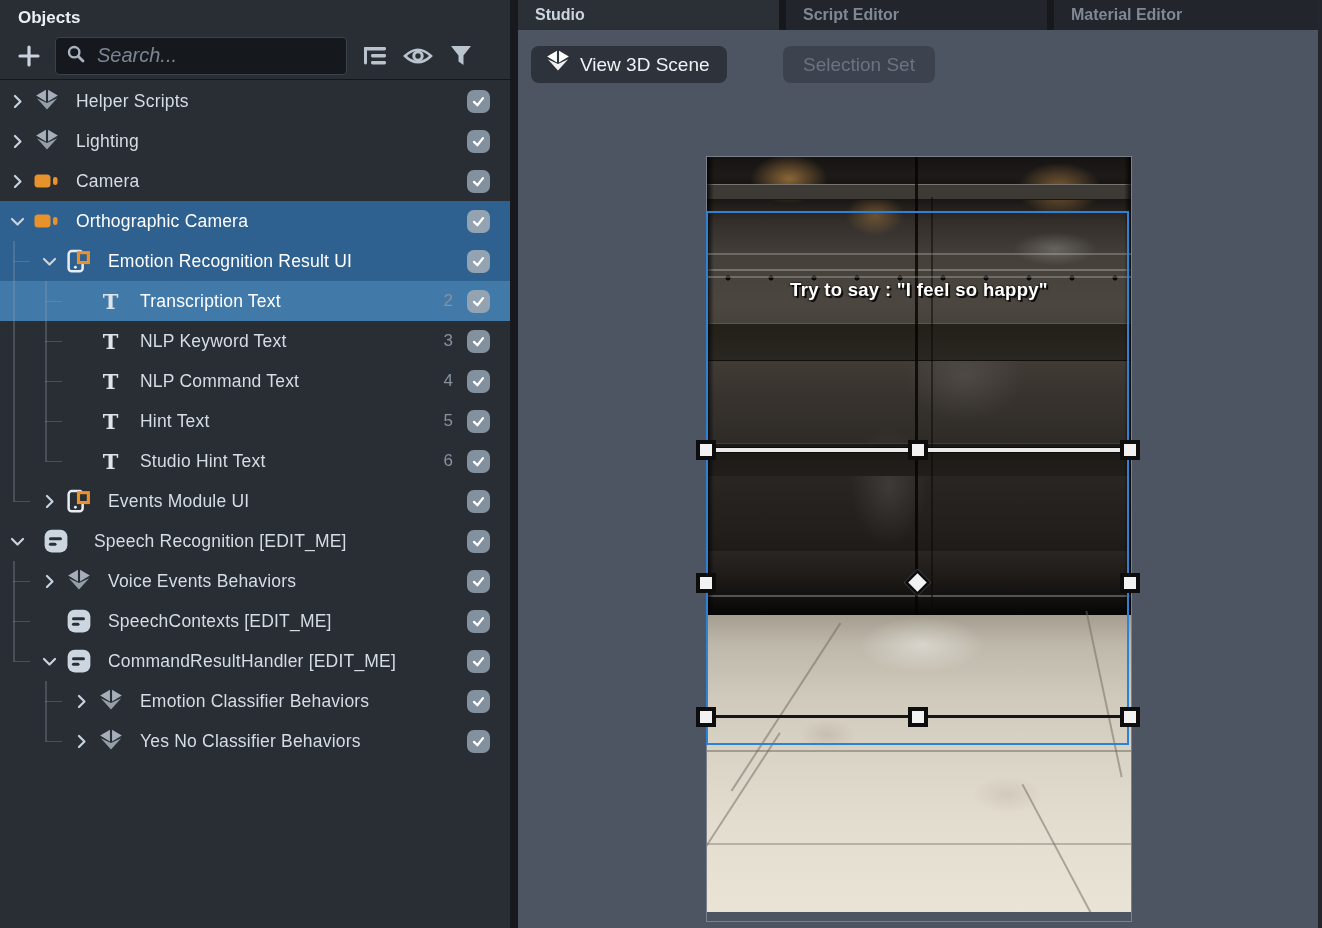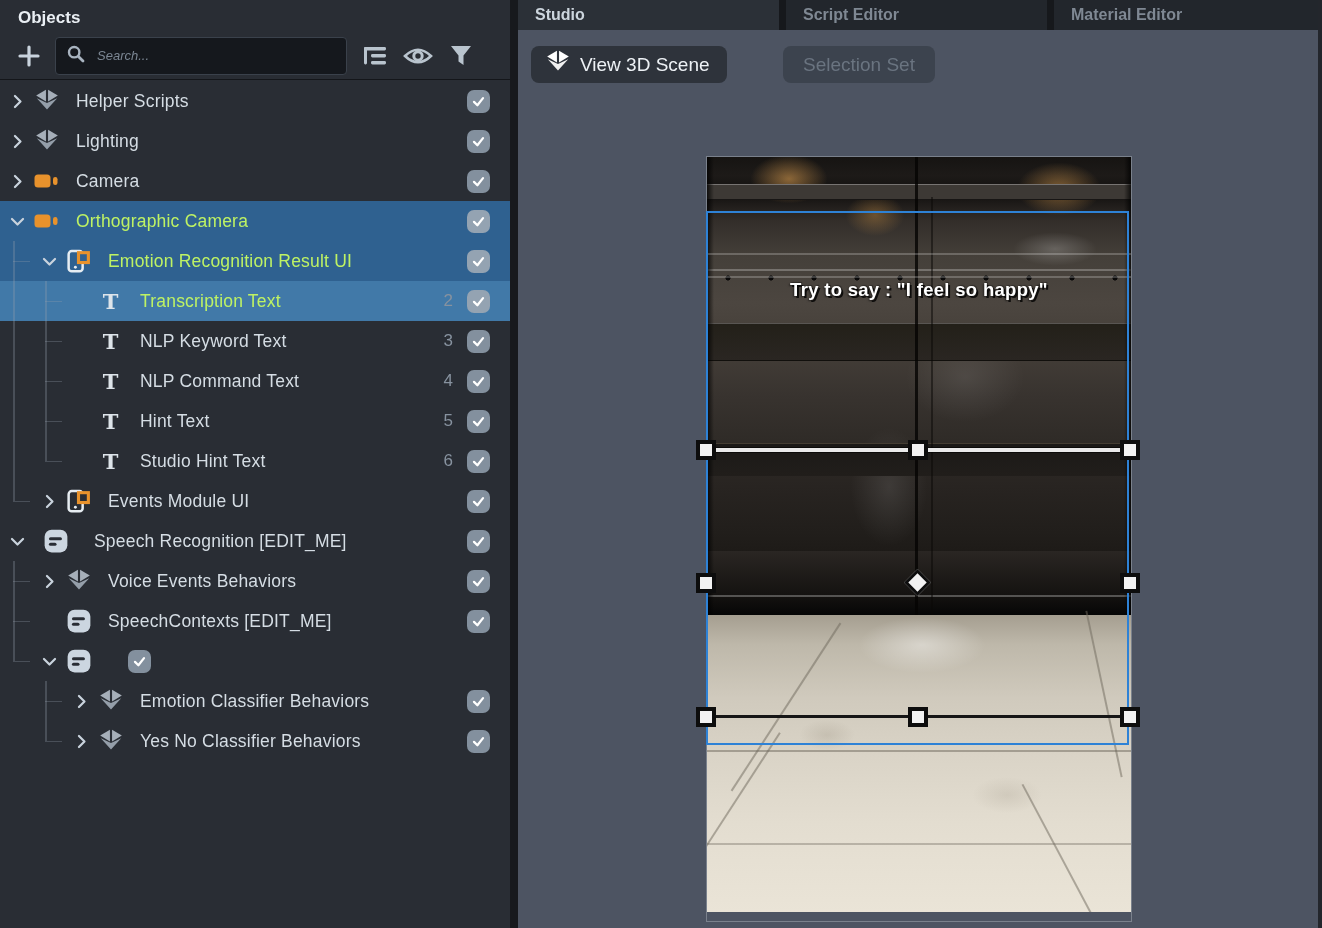--- a/index.html
+++ b/index.html
@@ -10,30 +10,30 @@
   }
   
   #left-panel{width:510px;flex:0 0 510px;background:#292d34;color:#d5dde4;position:relative;}
   .lp-header{height:32px;line-height:35px;padding-left:18px;font-size:17px;font-weight:bold;color:#eaeff4;}
   .lp-toolbar{height:47px;display:flex;align-items:center;padding:0 16px;gap:13px;border-bottom:1px solid #14161a;}
   .tb-icon{display:flex;align-items:center;justify-content:center;width:30px;cursor:pointer;}
   #icon-plus{width:26px;}
   .search-box{flex:1;max-width:292px;height:38px;background:#15181d;border:1px solid #3a414b;border-radius:4px;
     display:flex;align-items:center;padding:0 10px;gap:9px;box-sizing:border-box;}
   .search-box input{background:transparent;border:none;outline:none;color:#cdd6de;font-style:italic;
-    font-size:13px;width:100%;font-family:inherit;}
+    font-size:20px;width:100%;font-family:inherit;}
   .search-box input::placeholder{color:#7b8693;font-style:italic;}
   #tree{position:relative;margin-top:1px;}
   .row{height:40px;display:flex;align-items:center;padding-right:20px;box-sizing:border-box;cursor:pointer;}
   .row.anc{background:#2f6190;}
   .row.act{background:#4179a8;}
   .chev{width:18px;height:20px;flex:0 0 18px;display:flex;align-items:center;justify-content:center;}
   .ticon{width:27px;height:27px;flex:0 0 27px;margin-left:7px;display:flex;align-items:center;justify-content:center;}
   .rlabel{margin-left:16px;font-size:17.5px;flex:1;white-space:nowrap;overflow:hidden;color:#d5dde4;letter-spacing:.2px;}
-  .row.anc .rlabel,.row.act .rlabel{color:#bef264;}
+  .row.anc .rlabel,.row.act .rlabel{color:#ffffff;}
   .rnum{width:22px;flex:0 0 22px;text-align:right;color:#87929f;font-size:17px;margin-right:14px;}
   .cbox{width:23px;height:23px;flex:0 0 23px;border-radius:7px;background:#83909e;display:flex;align-items:center;justify-content:center;cursor:pointer;}
   .row.anc .cbox,.row.act .cbox{background:#94a3b2;}
   .guide{position:absolute;background:rgba(150,160,172,.30);pointer-events:none;}
   .ticon .serifT{font-family:"DejaVu Serif",serif;font-weight:700;font-size:21px;color:#dde4ea;line-height:1;}
   
   #divider{width:8px;flex:0 0 8px;background:#17191d;cursor:col-resize;}
   
   #right-panel{flex:1;display:flex;flex-direction:column;border-right:4px solid #23262c;box-sizing:border-box;min-width:0;}
   .tabbar{height:30px;flex:0 0 30px;background:#16181c;display:flex;}
@@ -384,20 +384,21 @@
     <polyline points="3.5,7 10,13.5 16.5,7" fill="none" stroke="#c9d3dd" stroke-width="2.6" stroke-linecap="round" stroke-linejoin="round"></polyline>
           </svg>
         </span>
         <span class="ticon">
           <svg width="26" height="26" viewBox="0 0 24 24">
     <rect x="1.5" y="1.5" width="21" height="21" rx="6.5" fill="#ccd6e0"></rect>
     <rect x="5.5" y="8.6" width="12" height="2.8" rx="1.4" fill="#292d34"></rect>
     <rect x="5.5" y="13.6" width="7" height="2.8" rx="1.4" fill="#292d34"></rect>
           </svg>
         </span>
+        <span class="rlabel">CommandResultHandler [EDIT_ME]</span>
         <span class="rnum"></span>
         <div class="cbox">
           <svg width="15" height="15" viewBox="0 0 20 20">
     <polyline points="4,10.5 8.5,15 16,5.5" fill="none" stroke="#ffffff" stroke-width="3" stroke-linecap="round" stroke-linejoin="round"></polyline>
           </svg>
         </div>
       </div>
       <div class="row" style="padding-left: 72px;">
         <span class="chev">
           <svg width="17" height="17" viewBox="0 0 20 20">

